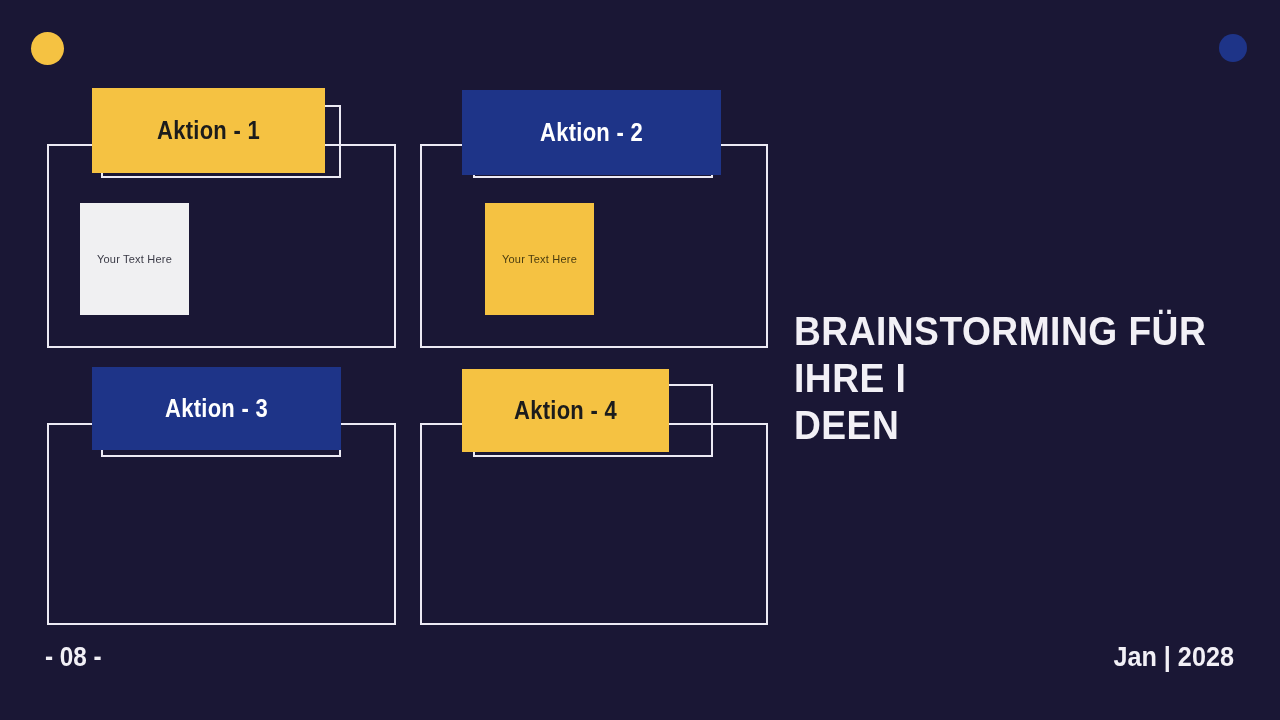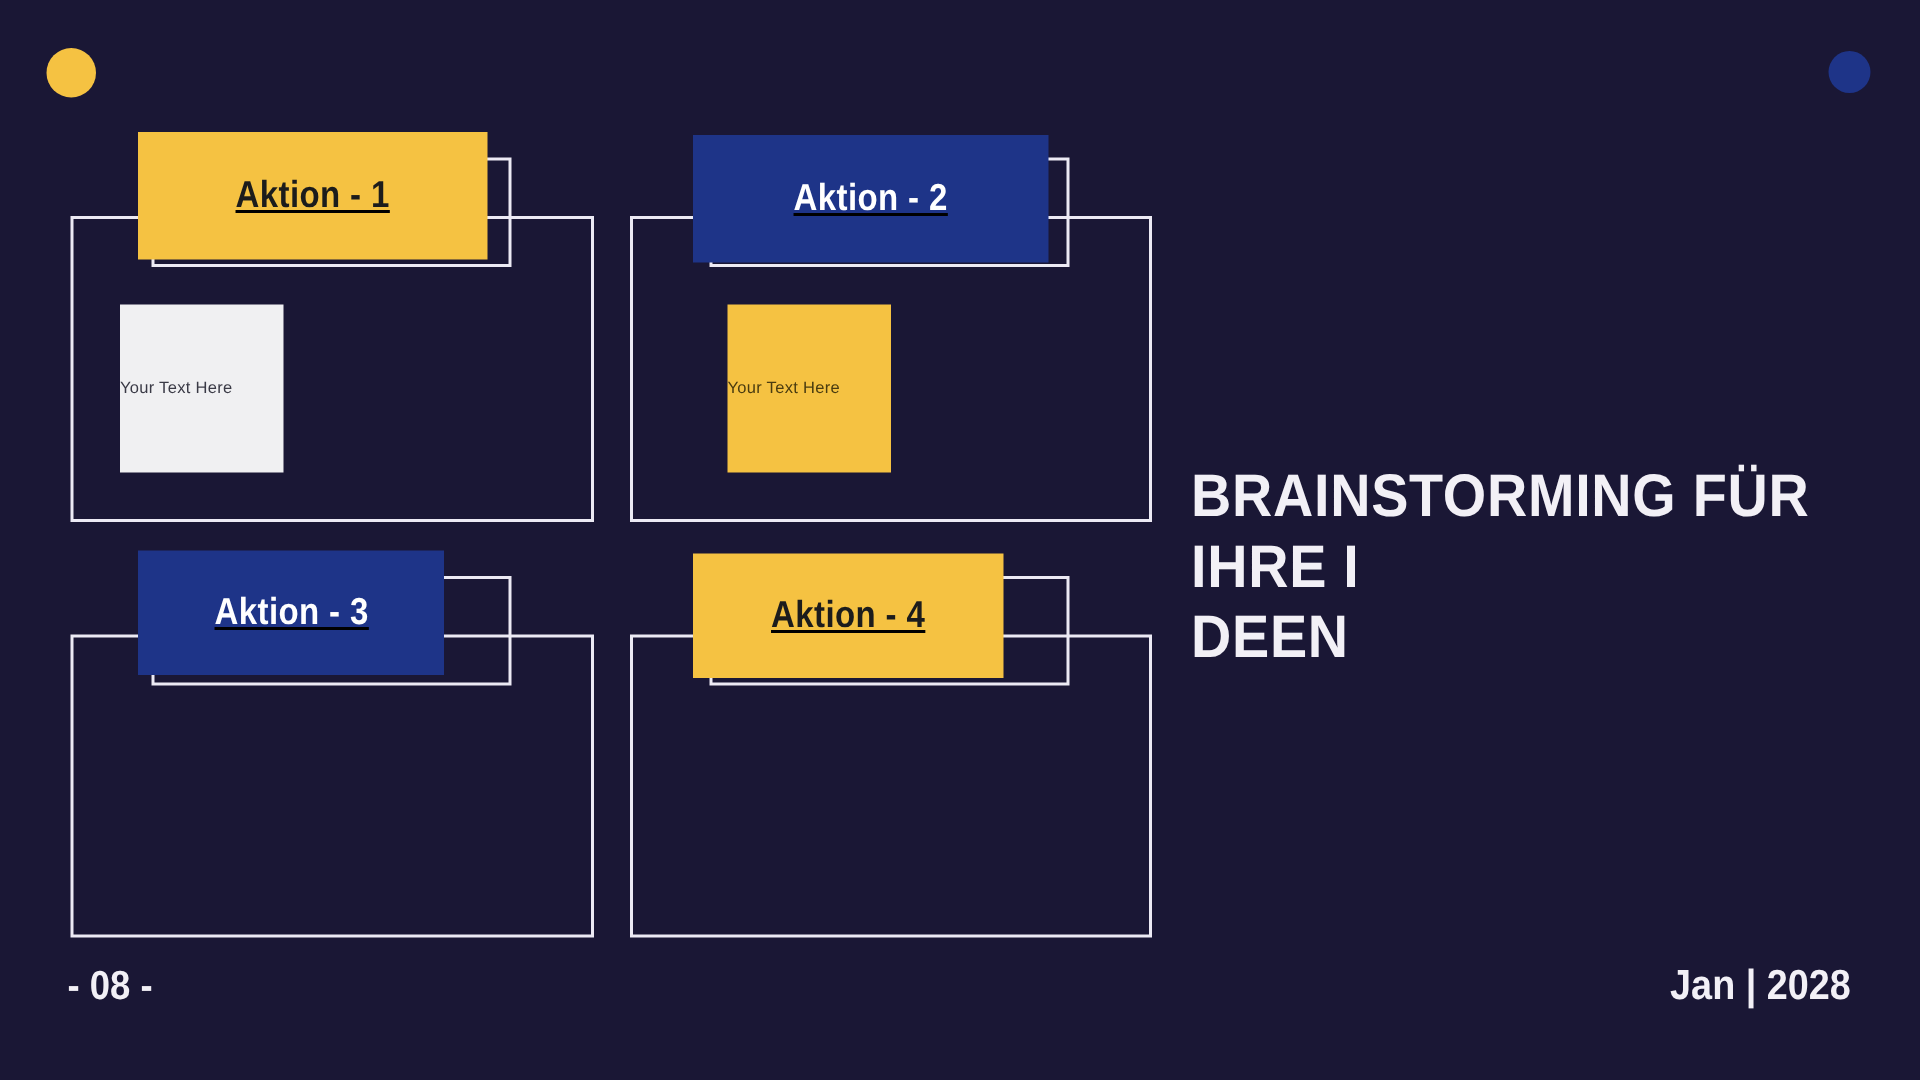--- a/index.html
+++ b/index.html
@@ -49,21 +49,20 @@
     position: absolute;
     border: 2px solid #eceaf4;
     box-sizing: border-box;
   }
   .panel-header {
     position: absolute;
     display: flex;
     align-items: center;
     justify-content: center;
     box-sizing: border-box;
-    text-decoration: underline;
   }
   .panel-header-label {
     font-family: "Liberation Sans Narrow", "Liberation Sans", sans-serif;
     font-weight: bold;
     font-size: 25px;
     letter-spacing: 0.3px;
     transform: scaleX(0.88);
   }
   .header-yellow {
     background: #f5c242;
@@ -75,20 +74,21 @@
     background: #1e3488;
   }
   .header-blue .panel-header-label {
     color: #ffffff;
   }
 
   .content-box {
     position: absolute;
     display: flex;
     align-items: center;
+    justify-content: center;
   }
   .content-box-label {
     font-size: 11px;
     letter-spacing: 0.2px;
   }
   .box-light {
     background: #f0f0f2;
   }
   .box-light .content-box-label {
     color: #3a3a46;
@@ -102,26 +102,26 @@
 
   
   
   .p1 .panel-outer-frame  { left: 47px;  top: 144px; width: 349px; height: 204px; }
   .p1 .panel-offset-frame { left: 101px; top: 105px; width: 240px; height: 73px;  }
   .p1 .panel-header       { left: 92px;  top: 88px;  width: 233px; height: 85px;  }
   .p1 .content-box        { left: 80px;  top: 203px; width: 109px; height: 112px; }
 
   .p3 .panel-outer-frame  { left: 47px;  top: 423px; width: 349px; height: 202px; }
   .p3 .panel-offset-frame { left: 101px; top: 384px; width: 240px; height: 73px;  }
-  .p3 .panel-header       { left: 92px;  top: 367px; width: 204px; height: 83px;  }
+  .p3 .panel-header       { left: 92px;  top: 367px; width: 249px; height: 83px;  }
 
   
   .p2 .panel-outer-frame  { left: 420px; top: 144px; width: 348px; height: 204px; }
   .p2 .panel-offset-frame { left: 473px; top: 105px; width: 240px; height: 73px;  }
-  .p2 .panel-header       { left: 462px; top: 90px;  width: 237px; height: 85px;  }
+  .p2 .panel-header       { left: 462px; top: 90px;  width: 259px; height: 85px;  }
   .p2 .content-box        { left: 485px; top: 203px; width: 109px; height: 112px; }
 
   .p4 .panel-outer-frame  { left: 420px; top: 423px; width: 348px; height: 202px; }
   .p4 .panel-offset-frame { left: 473px; top: 384px; width: 240px; height: 73px;  }
   .p4 .panel-header       { left: 462px; top: 369px; width: 207px; height: 83px;  }
 
   
   .slide-title {
     position: absolute;
     left: 794px;

